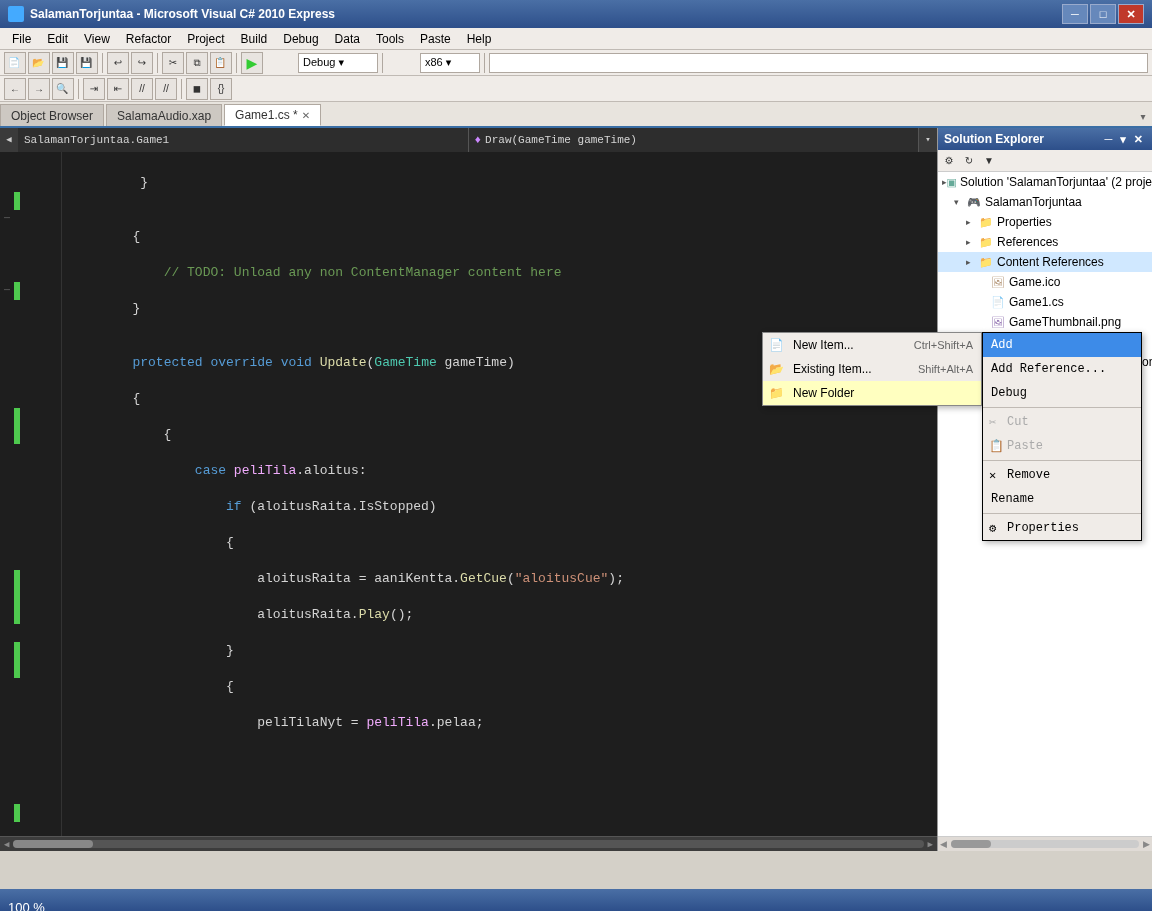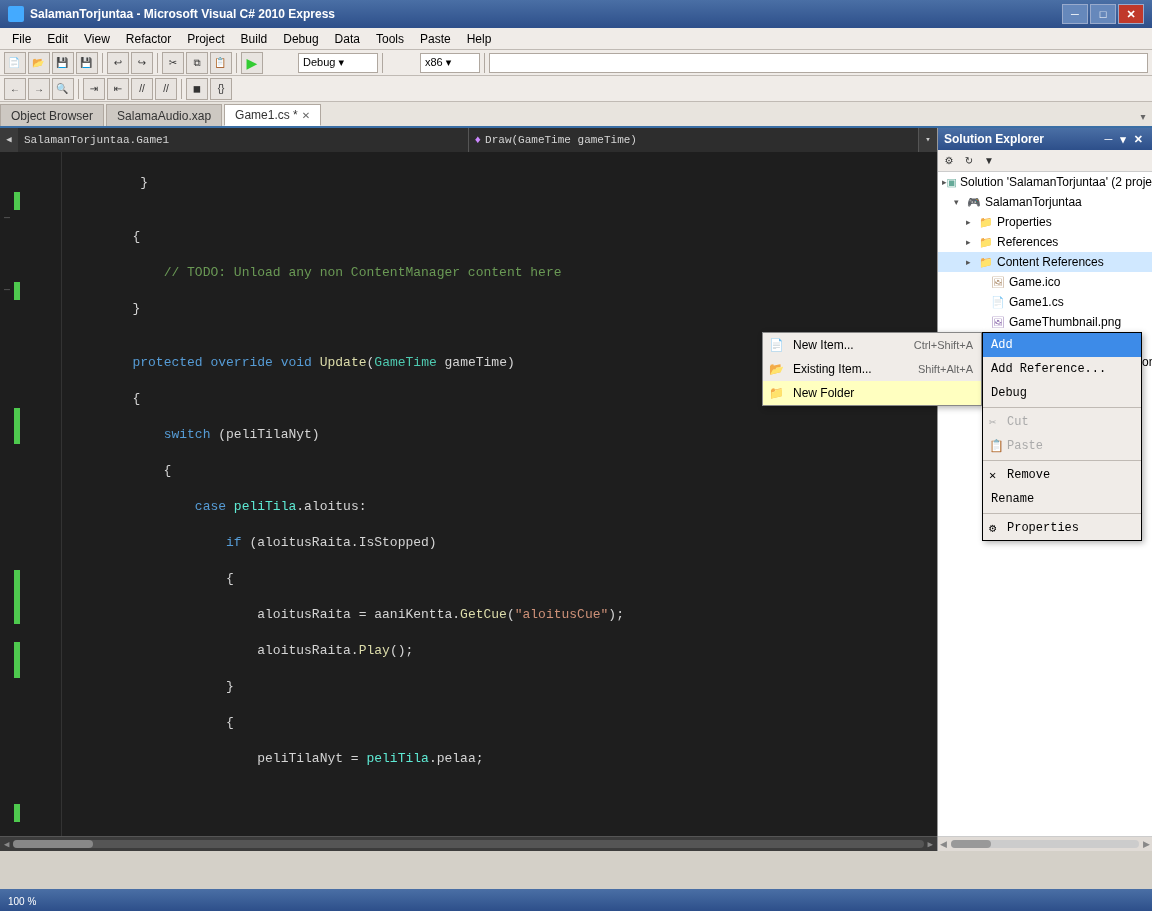--- a/index.html
+++ b/index.html
@@ -160,21 +160,21 @@
       overflow: hidden;
       line-height: 18px;
     }
 
     
     .kw { color: #569cd6; }
     .type { color: #4ec9b0; }
     .str { color: #ce9178; }
     .comment { color: #6a9955; }
     .method { color: #dcdcaa; }
-    .prop { color: #5eead4; }
+    .prop { color: #f0abfc; }
 
     
     .solution-explorer {
       width: 215px;
       background: white;
       border-left: 1px solid #999;
       display: flex;
       flex-direction: column;
     }
     .se-header {
@@ -272,23 +272,23 @@
       gap: 6px;
     }
     .submenu-item.selected { background: #3d8be8; color: white; }
 
     
     .status-bar {
       background: linear-gradient(to bottom, #4a6fa5, #2d4f8a);
       color: white;
       height: 22px;
       display: flex;
-      align-items: flex-end;
-      padding: 4px 8px;
-      font-size: 10px;
+      align-items: flex-start;
+      padding: 11px 8px;
+      font-size: 13px;
       gap: 16px;
     }
 
     
     .se-hscroll {
       height: 15px;
       background: #e0dbd6;
       border-top: 1px solid #ccc;
       display: flex;
       align-items: center;
@@ -491,21 +491,20 @@
 
       <div class="code-lines" style="font-family: Consolas, 'Courier New', monospace; font-size: 13px; line-height: 18px; background:#1e1e1e; color:#d4d4d4; white-space: pre; overflow: hidden; flex:1; padding: 4px 8px; cursor:text;">
 <div>         }</div>
 <div></div>
 <div>        {</div>
 <div>            <span class="comment">// TODO: Unload any non ContentManager content here</span></div>
 <div>        }</div>
 <div></div>
 <div>        <span class="kw">protected</span> <span class="kw">override</span> <span class="kw">void</span> <span class="method">Update</span>(<span class="type">GameTime</span> gameTime)</div>
 <div>        {</div>
-<div>            <span class="kw">switch</span> (peliTilaNyt)</div>
 <div>            {</div>
 <div>                <span class="kw">case</span> <span class="prop">peliTila</span>.aloitus:</div>
 <div>                    <span class="kw">if</span> (aloitusRaita.IsStopped)</div>
 <div>                    {</div>
 <div>                        aloitusRaita = aaniKentta.<span class="method">GetCue</span>(<span class="str">"aloitusCue"</span>);</div>
 <div>                        aloitusRaita.<span class="method">Play</span>();</div>
 <div>                    }</div>
 <div>                    {</div>
 <div>                        peliTilaNyt = <span class="prop">peliTila</span>.pelaa;</div>
 

